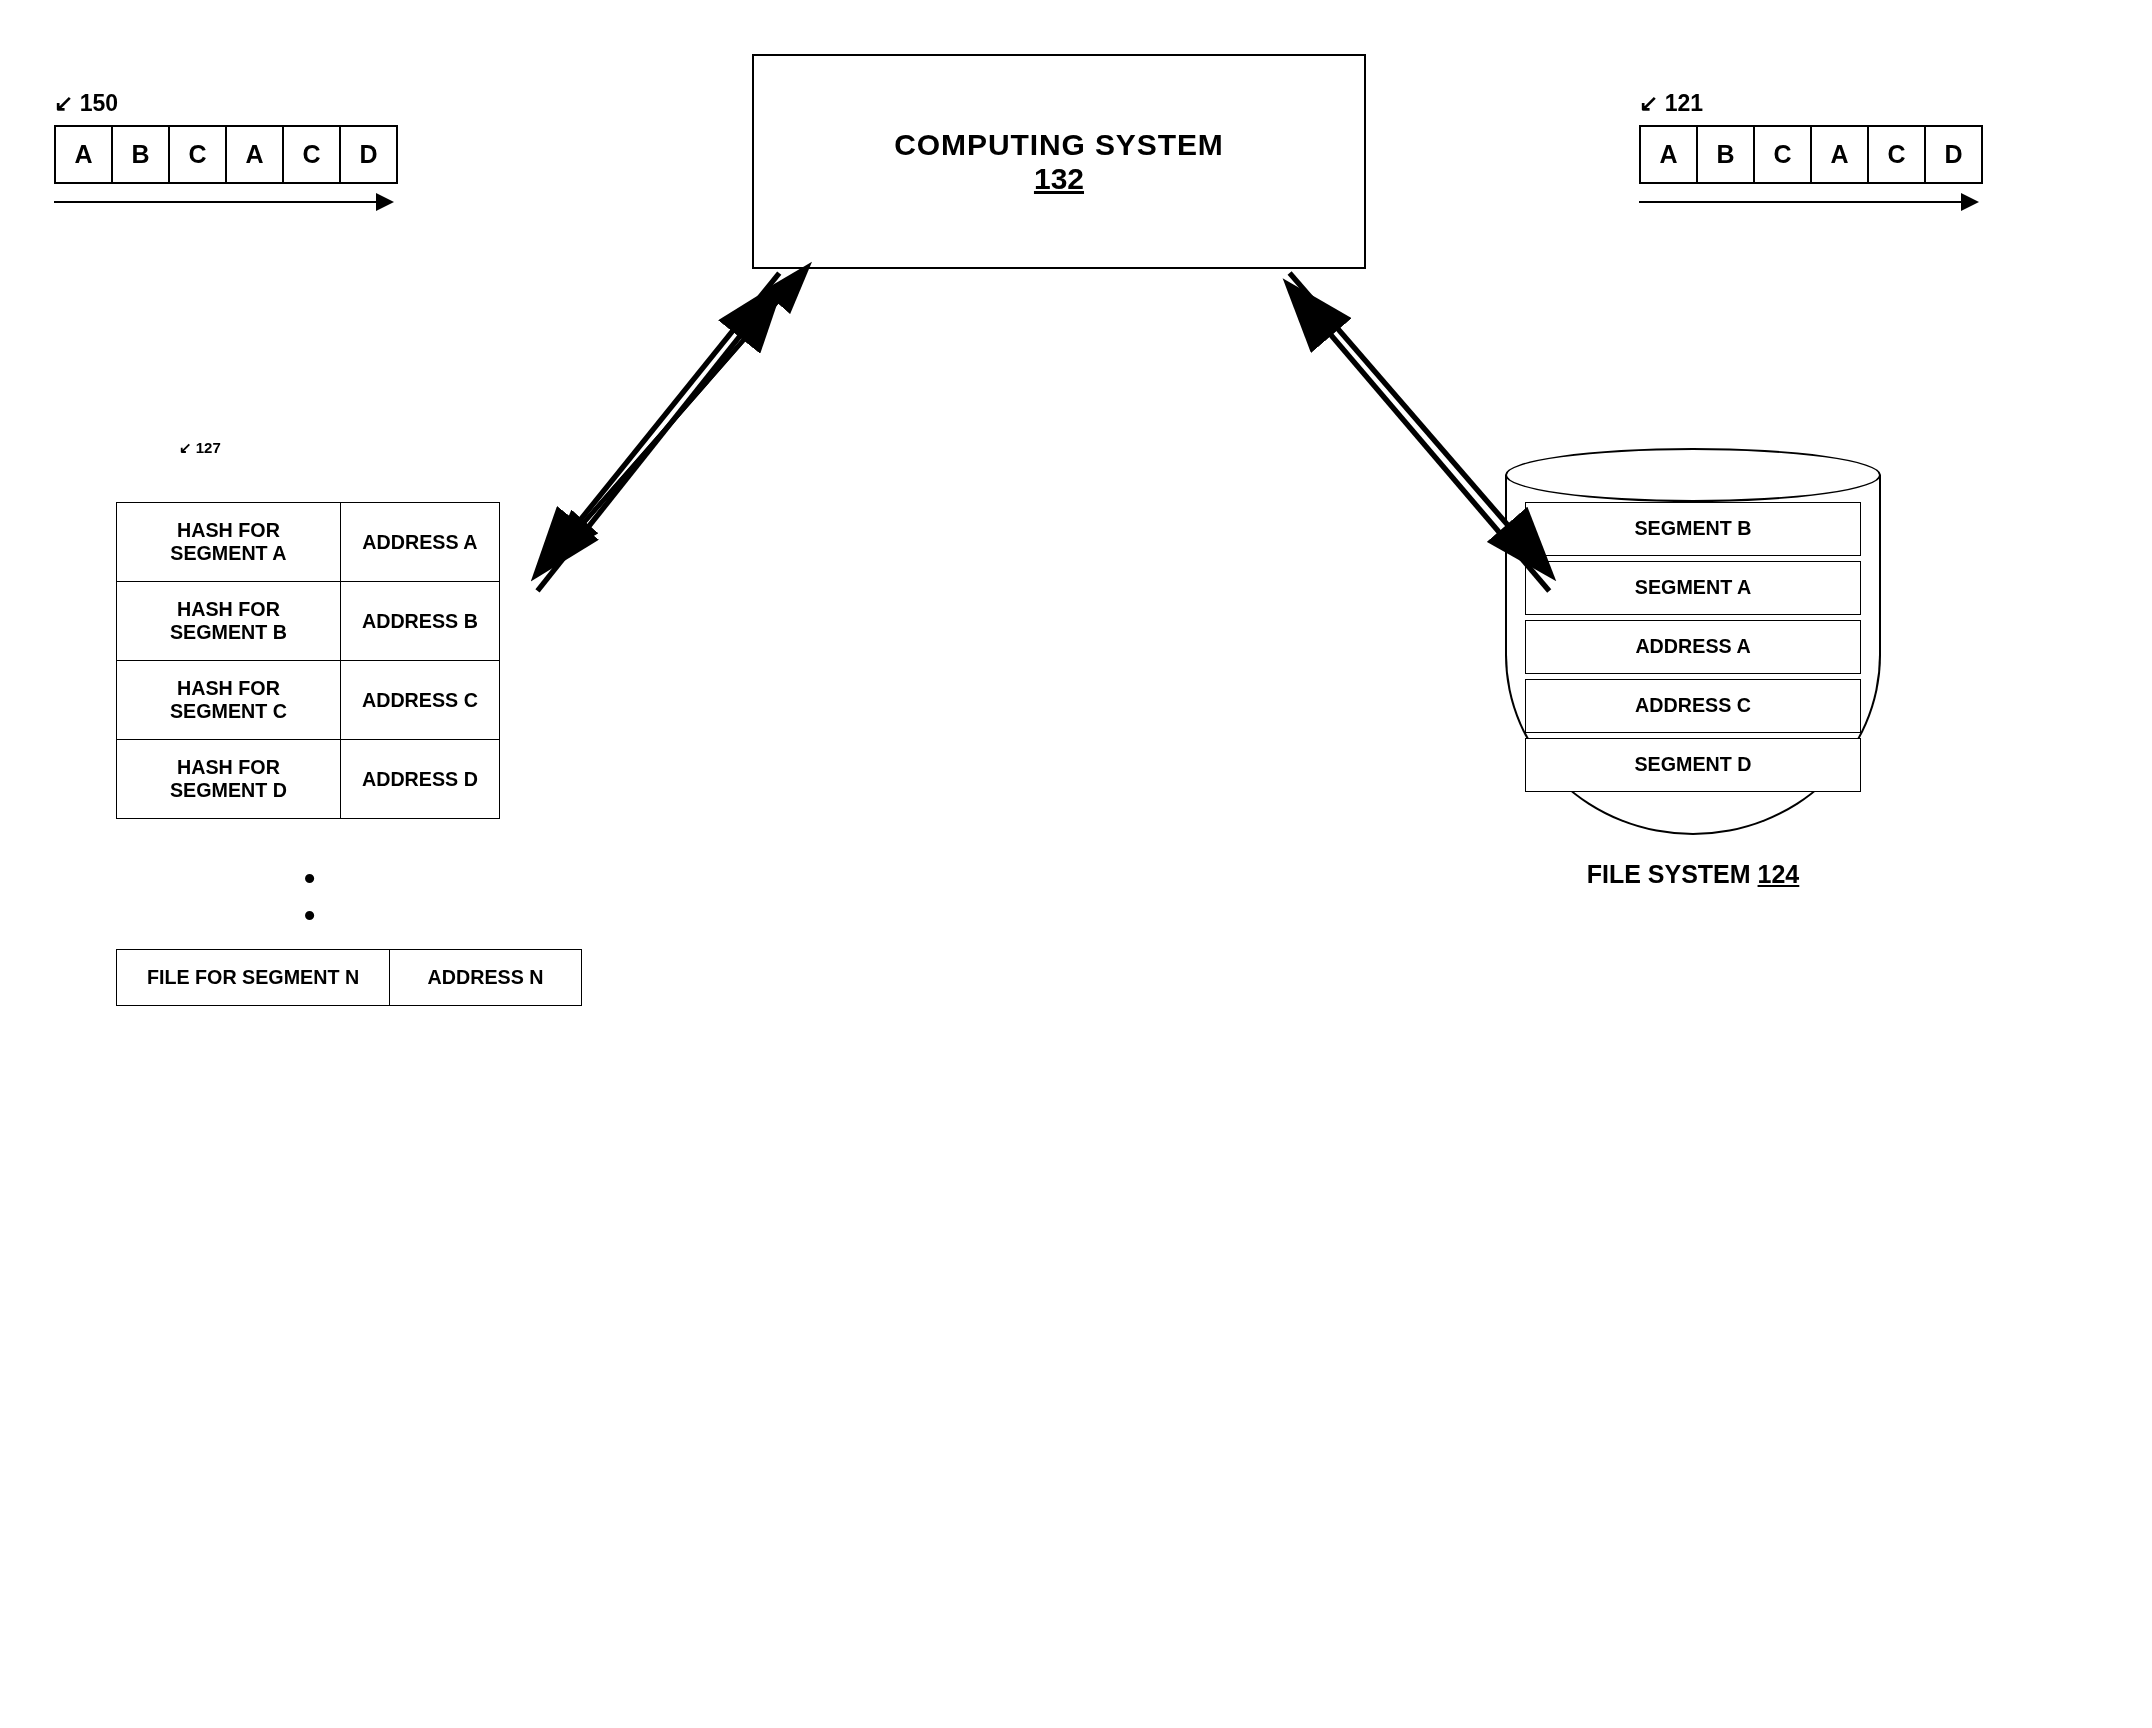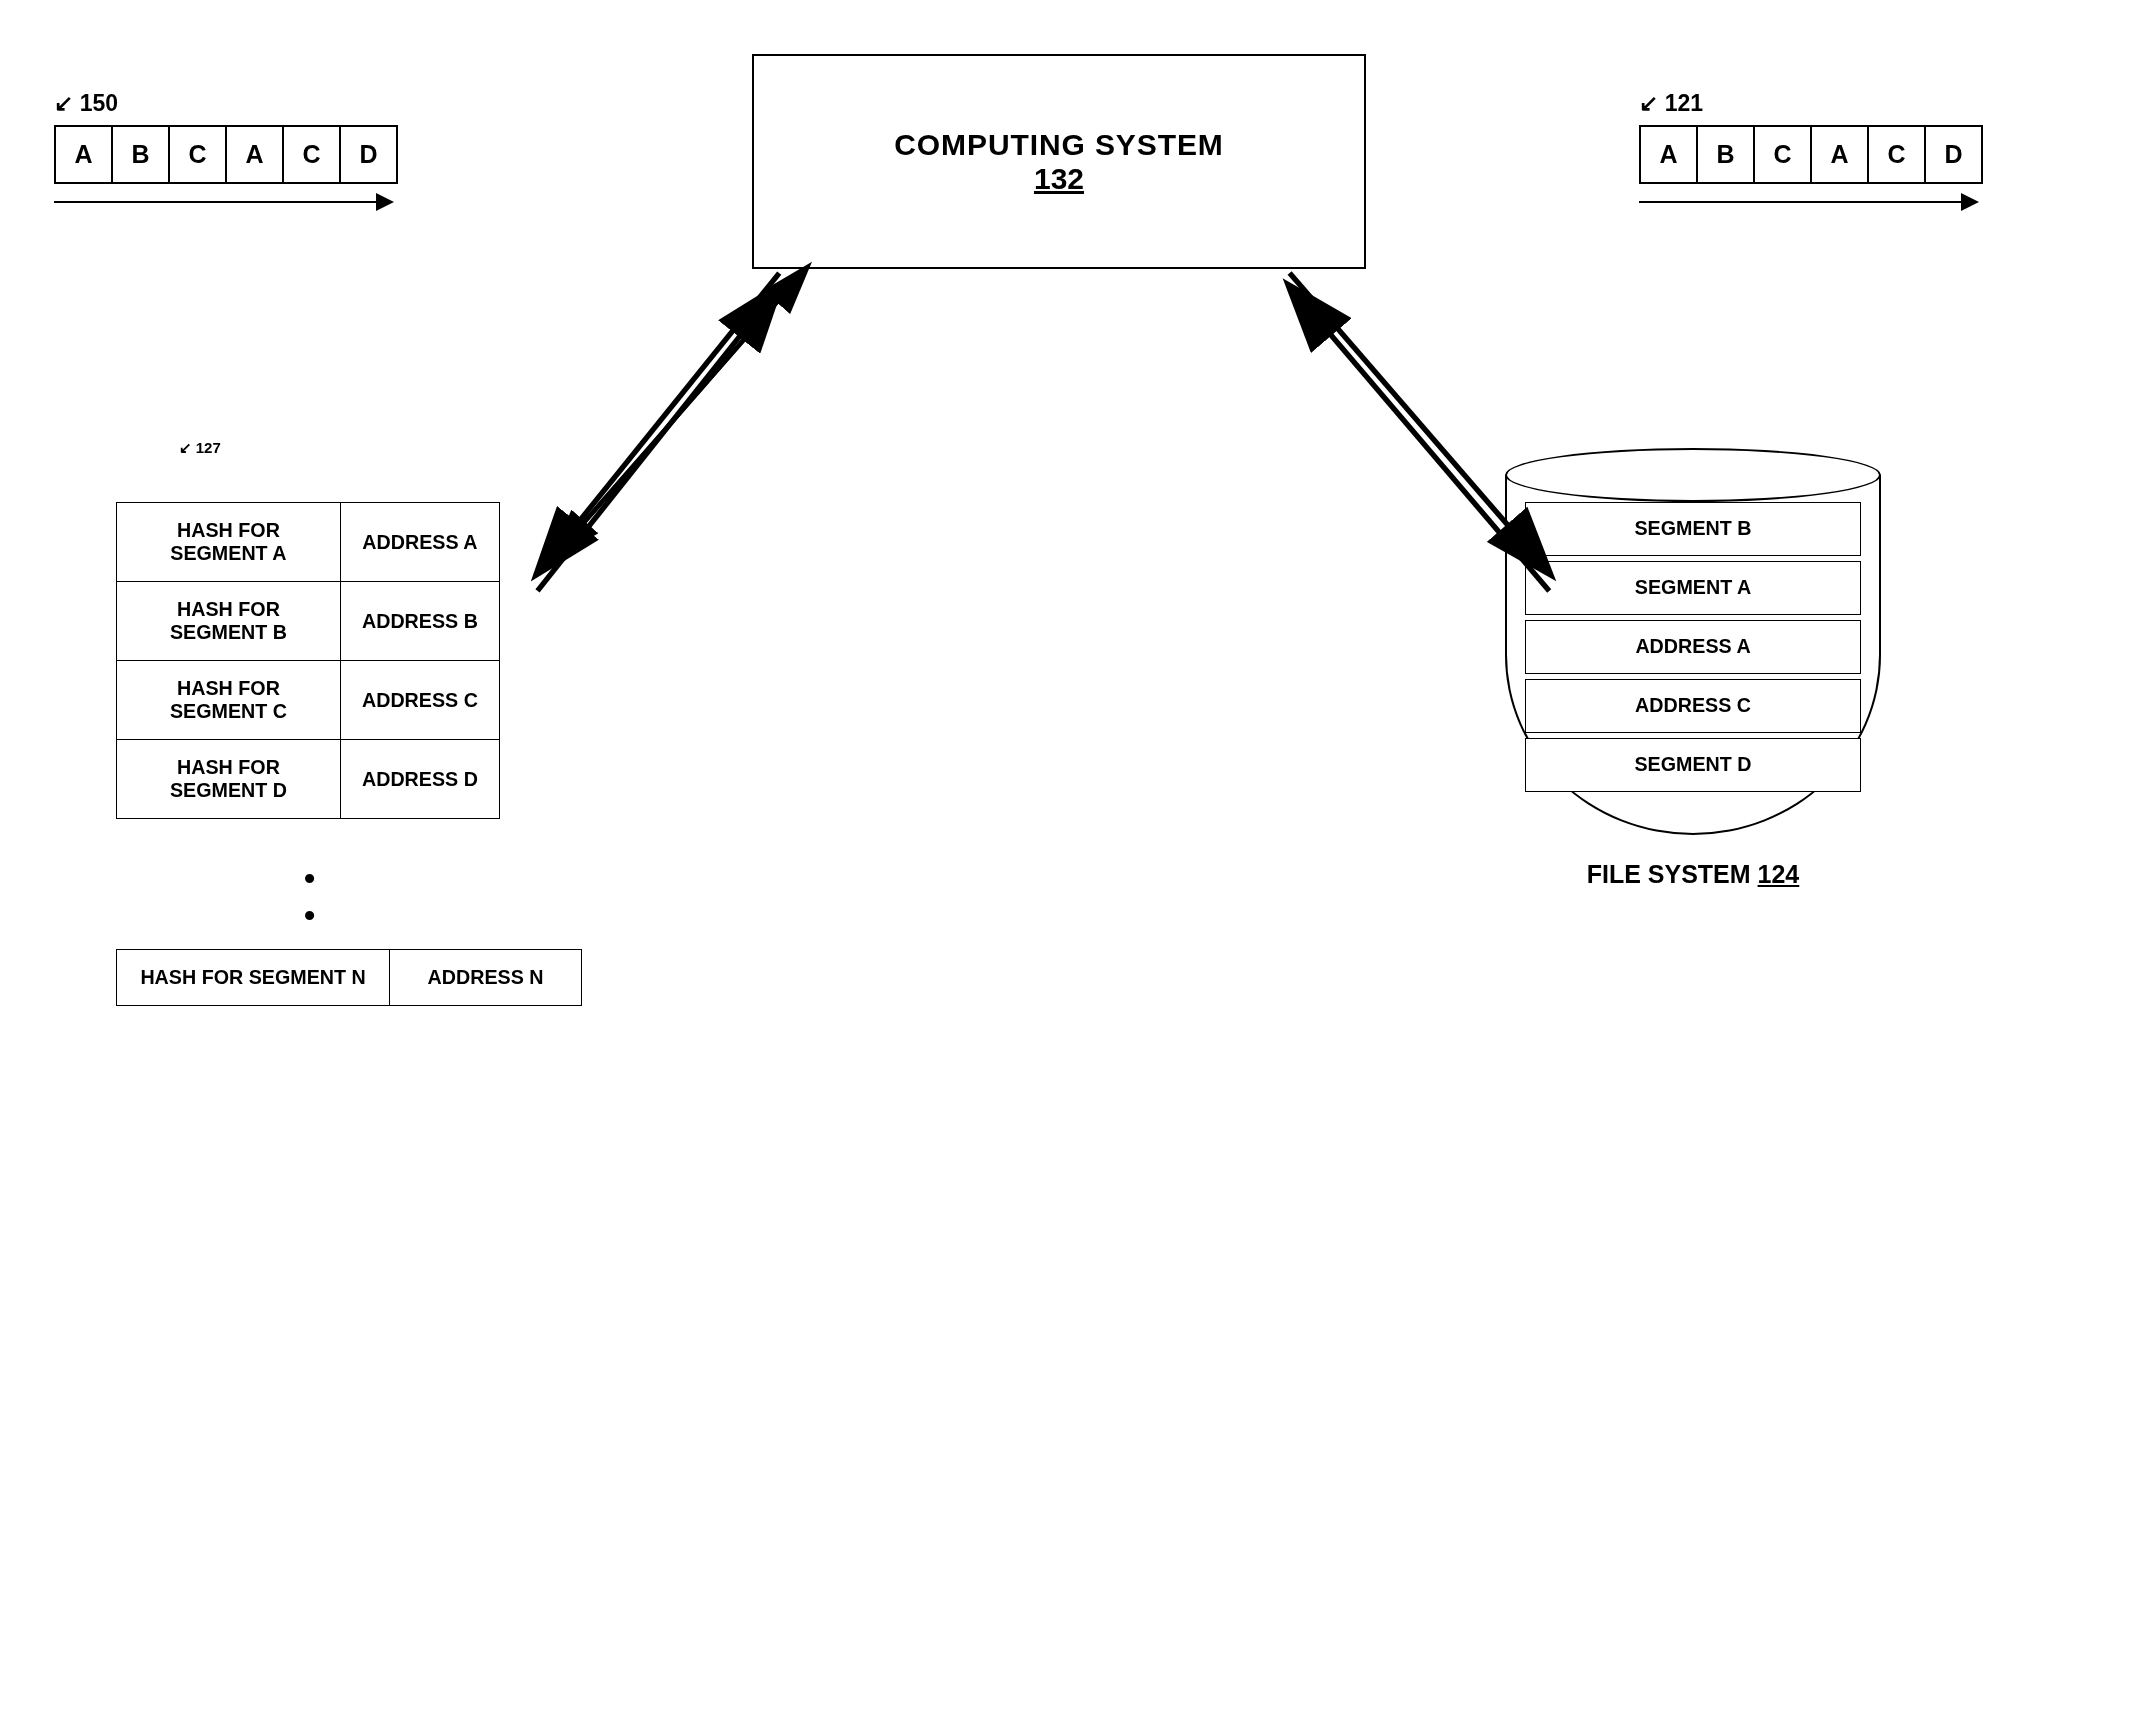--- a/index.html
+++ b/index.html
@@ -256,21 +256,21 @@
     <div class="hash-row">
       <div class="hash-cell hash-cell-left">HASH FOR SEGMENT D</div>
       <div class="hash-cell hash-cell-right">ADDRESS D</div>
     </div>
   </div>
 
 <div class="el ellipsis" style="left:304px; top:860px;">•<br>•</div>
 
 <div class="el hash-table" style="left:116px; top:949px; width:466px;">
   <div class="hash-row">
-    <div class="hash-cell hash-cell-left">HASH FOR SEGMENT N</div>
+    <div class="hash-cell hash-cell-left">FILE FOR SEGMENT N</div>
     <div class="hash-cell hash-cell-right">ADDRESS N</div>
   </div>
 </div>
 
 <div class="el" style="left:1505px; top:448px;">
   <div class="cylinder">
     <div class="cylinder-top"></div>
     <div class="cylinder-body" id="fs-body">
     <div class="fs-row">SEGMENT B</div>
         <div class="fs-row">SEGMENT A</div>

